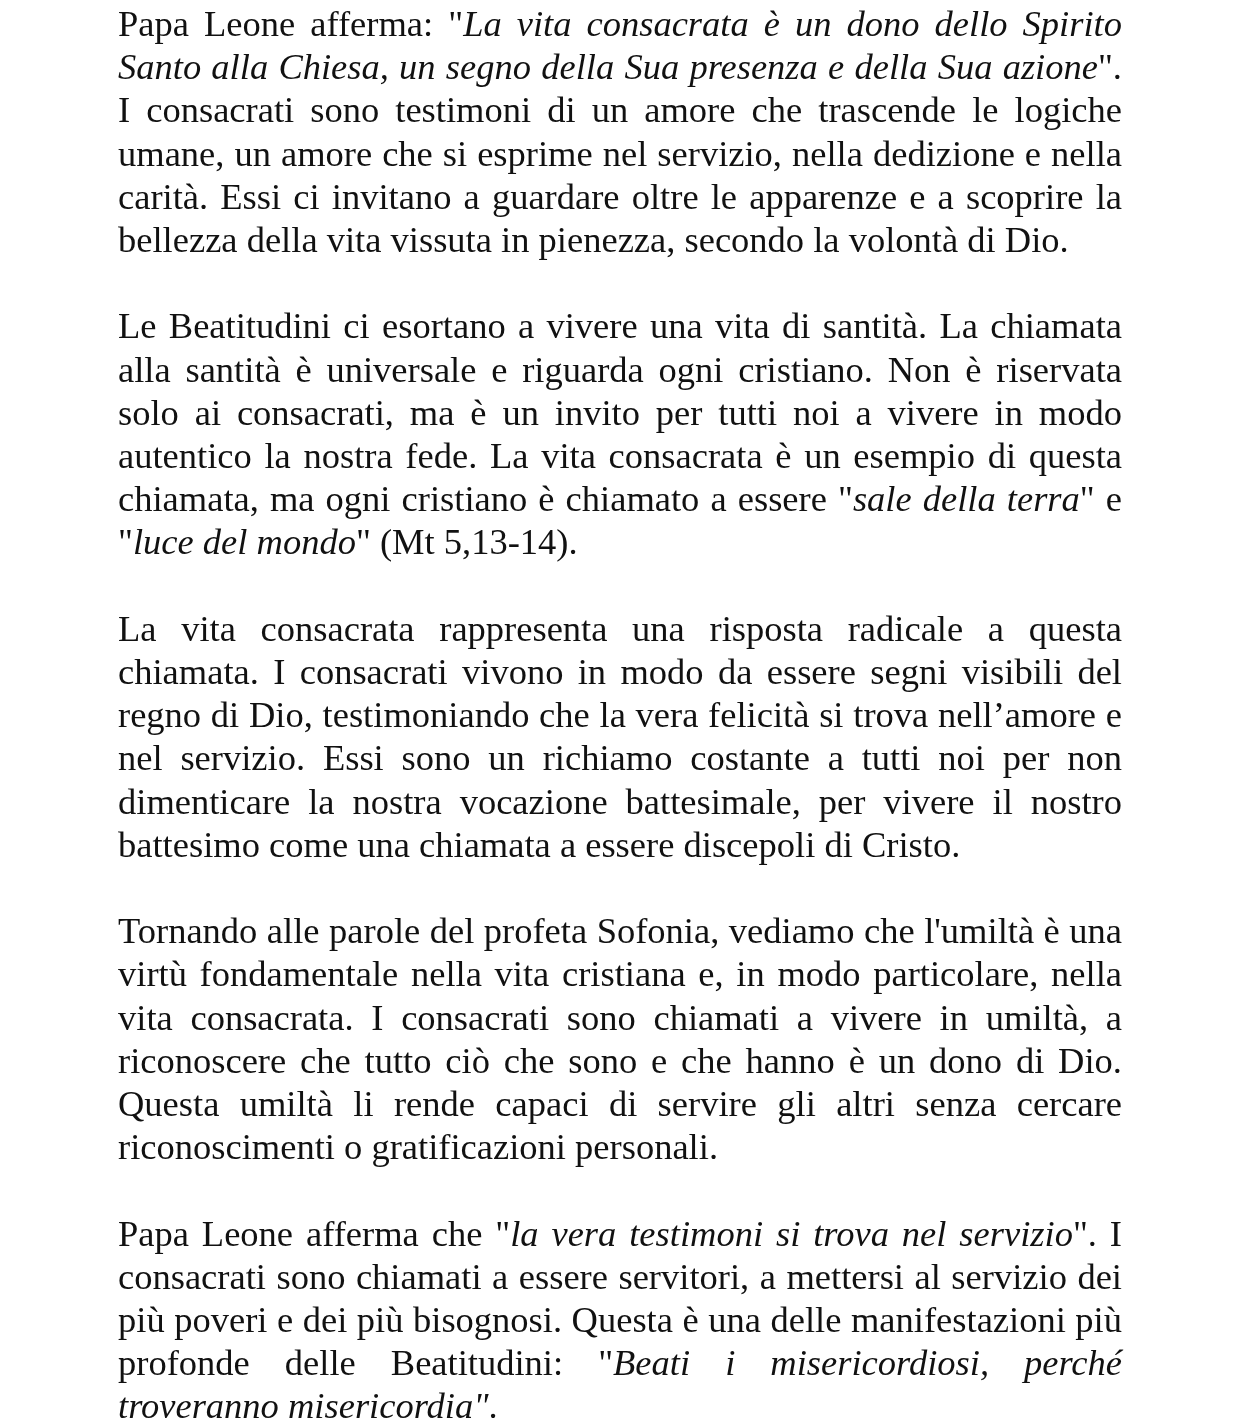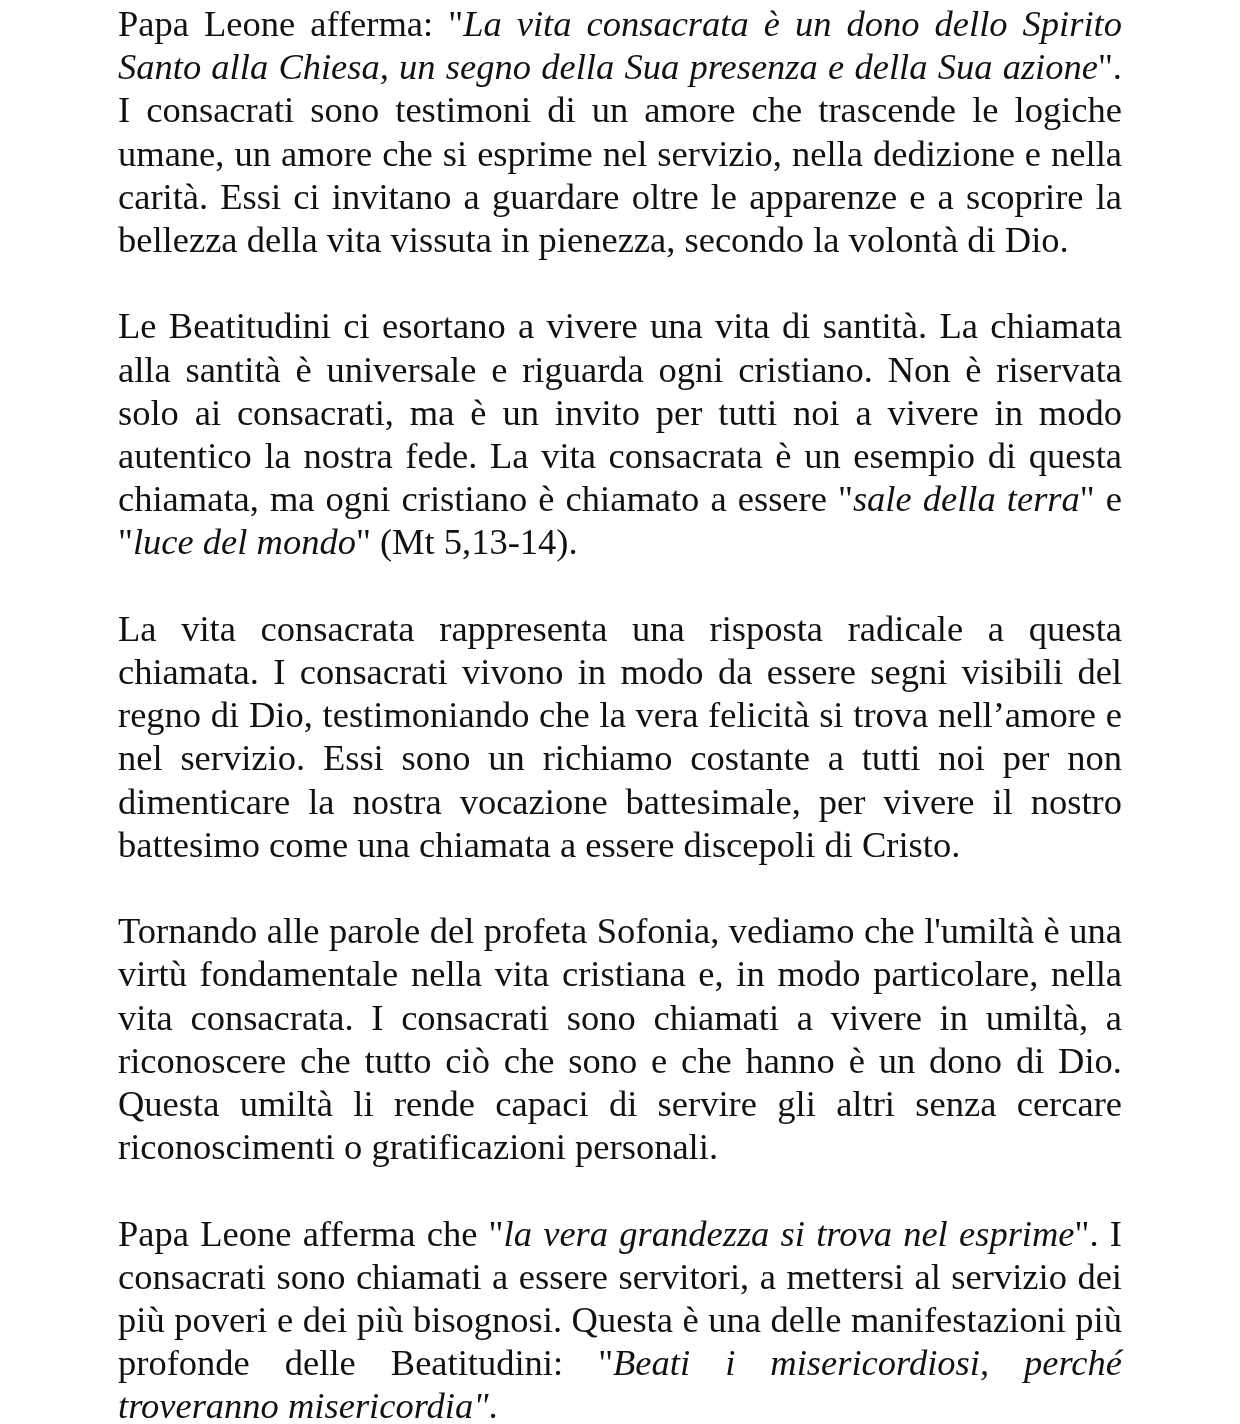--- a/index.html
+++ b/index.html
@@ -35,14 +35,14 @@
 
 <div class="page">
   <p class="para"><span>Papa Leone afferma: "</span><em>La vita consacrata è un dono dello Spirito Santo alla Chiesa, un segno della Sua presenza e della Sua azione</em><span>". I consacrati sono testimoni di un amore che trascende le logiche umane, un amore che si esprime nel servizio, nella dedizione e nella carità. Essi ci invitano a guardare oltre le apparenze e a scoprire la bellezza della vita vissuta in pienezza, secondo la volontà di Dio.</span></p>
 
   <p class="para"><span>Le Beatitudini ci esortano a vivere una vita di santità. La chiamata alla santità è universale e riguarda ogni cristiano. Non è riservata solo ai consacrati, ma è un invito per tutti noi a vivere in modo autentico la nostra fede. La vita consacrata è un esempio di questa chiamata, ma ogni cristiano è chiamato a essere "</span><em>sale della terra</em><span>" e "</span><em>luce del mondo</em><span>" (Mt 5,13-14).</span></p>
 
   <p class="para"><span>La vita consacrata rappresenta una risposta radicale a questa chiamata. I consacrati vivono in modo da essere segni visibili del regno di Dio, testimoniando che la vera felicità si trova nell’amore e nel servizio. Essi sono un richiamo costante a tutti noi per non dimenticare la nostra vocazione battesimale, per vivere il nostro battesimo come una chiamata a essere discepoli di Cristo.</span></p>
 
   <p class="para"><span>Tornando alle parole del profeta Sofonia, vediamo che l'umiltà è una virtù fondamentale nella vita cristiana e, in modo particolare, nella vita consacrata. I consacrati sono chiamati a vivere in umiltà, a riconoscere che tutto ciò che sono e che hanno è un dono di Dio. Questa umiltà li rende capaci di servire gli altri senza cercare riconoscimenti o gratificazioni personali.</span></p>
 
-  <p class="para"><span>Papa Leone afferma che "</span><em>la vera grandezza si trova nel esprime</em><span>". I consacrati sono chiamati a essere servitori, a mettersi al servizio dei più poveri e dei più bisognosi. Questa è una delle manifestazioni più profonde delle Beatitudini: "</span><em>Beati i misericordiosi, perché troveranno misericordia"</em><span>.</span></p>
+  <p class="para"><span>Papa Leone afferma che "</span><em>la vera testimoni si trova nel servizio</em><span>". I consacrati sono chiamati a essere servitori, a mettersi al servizio dei più poveri e dei più bisognosi. Questa è una delle manifestazioni più profonde delle Beatitudini: "</span><em>Beati i misericordiosi, perché troveranno misericordia"</em><span>.</span></p>
 </div>
 
 </body></html>

